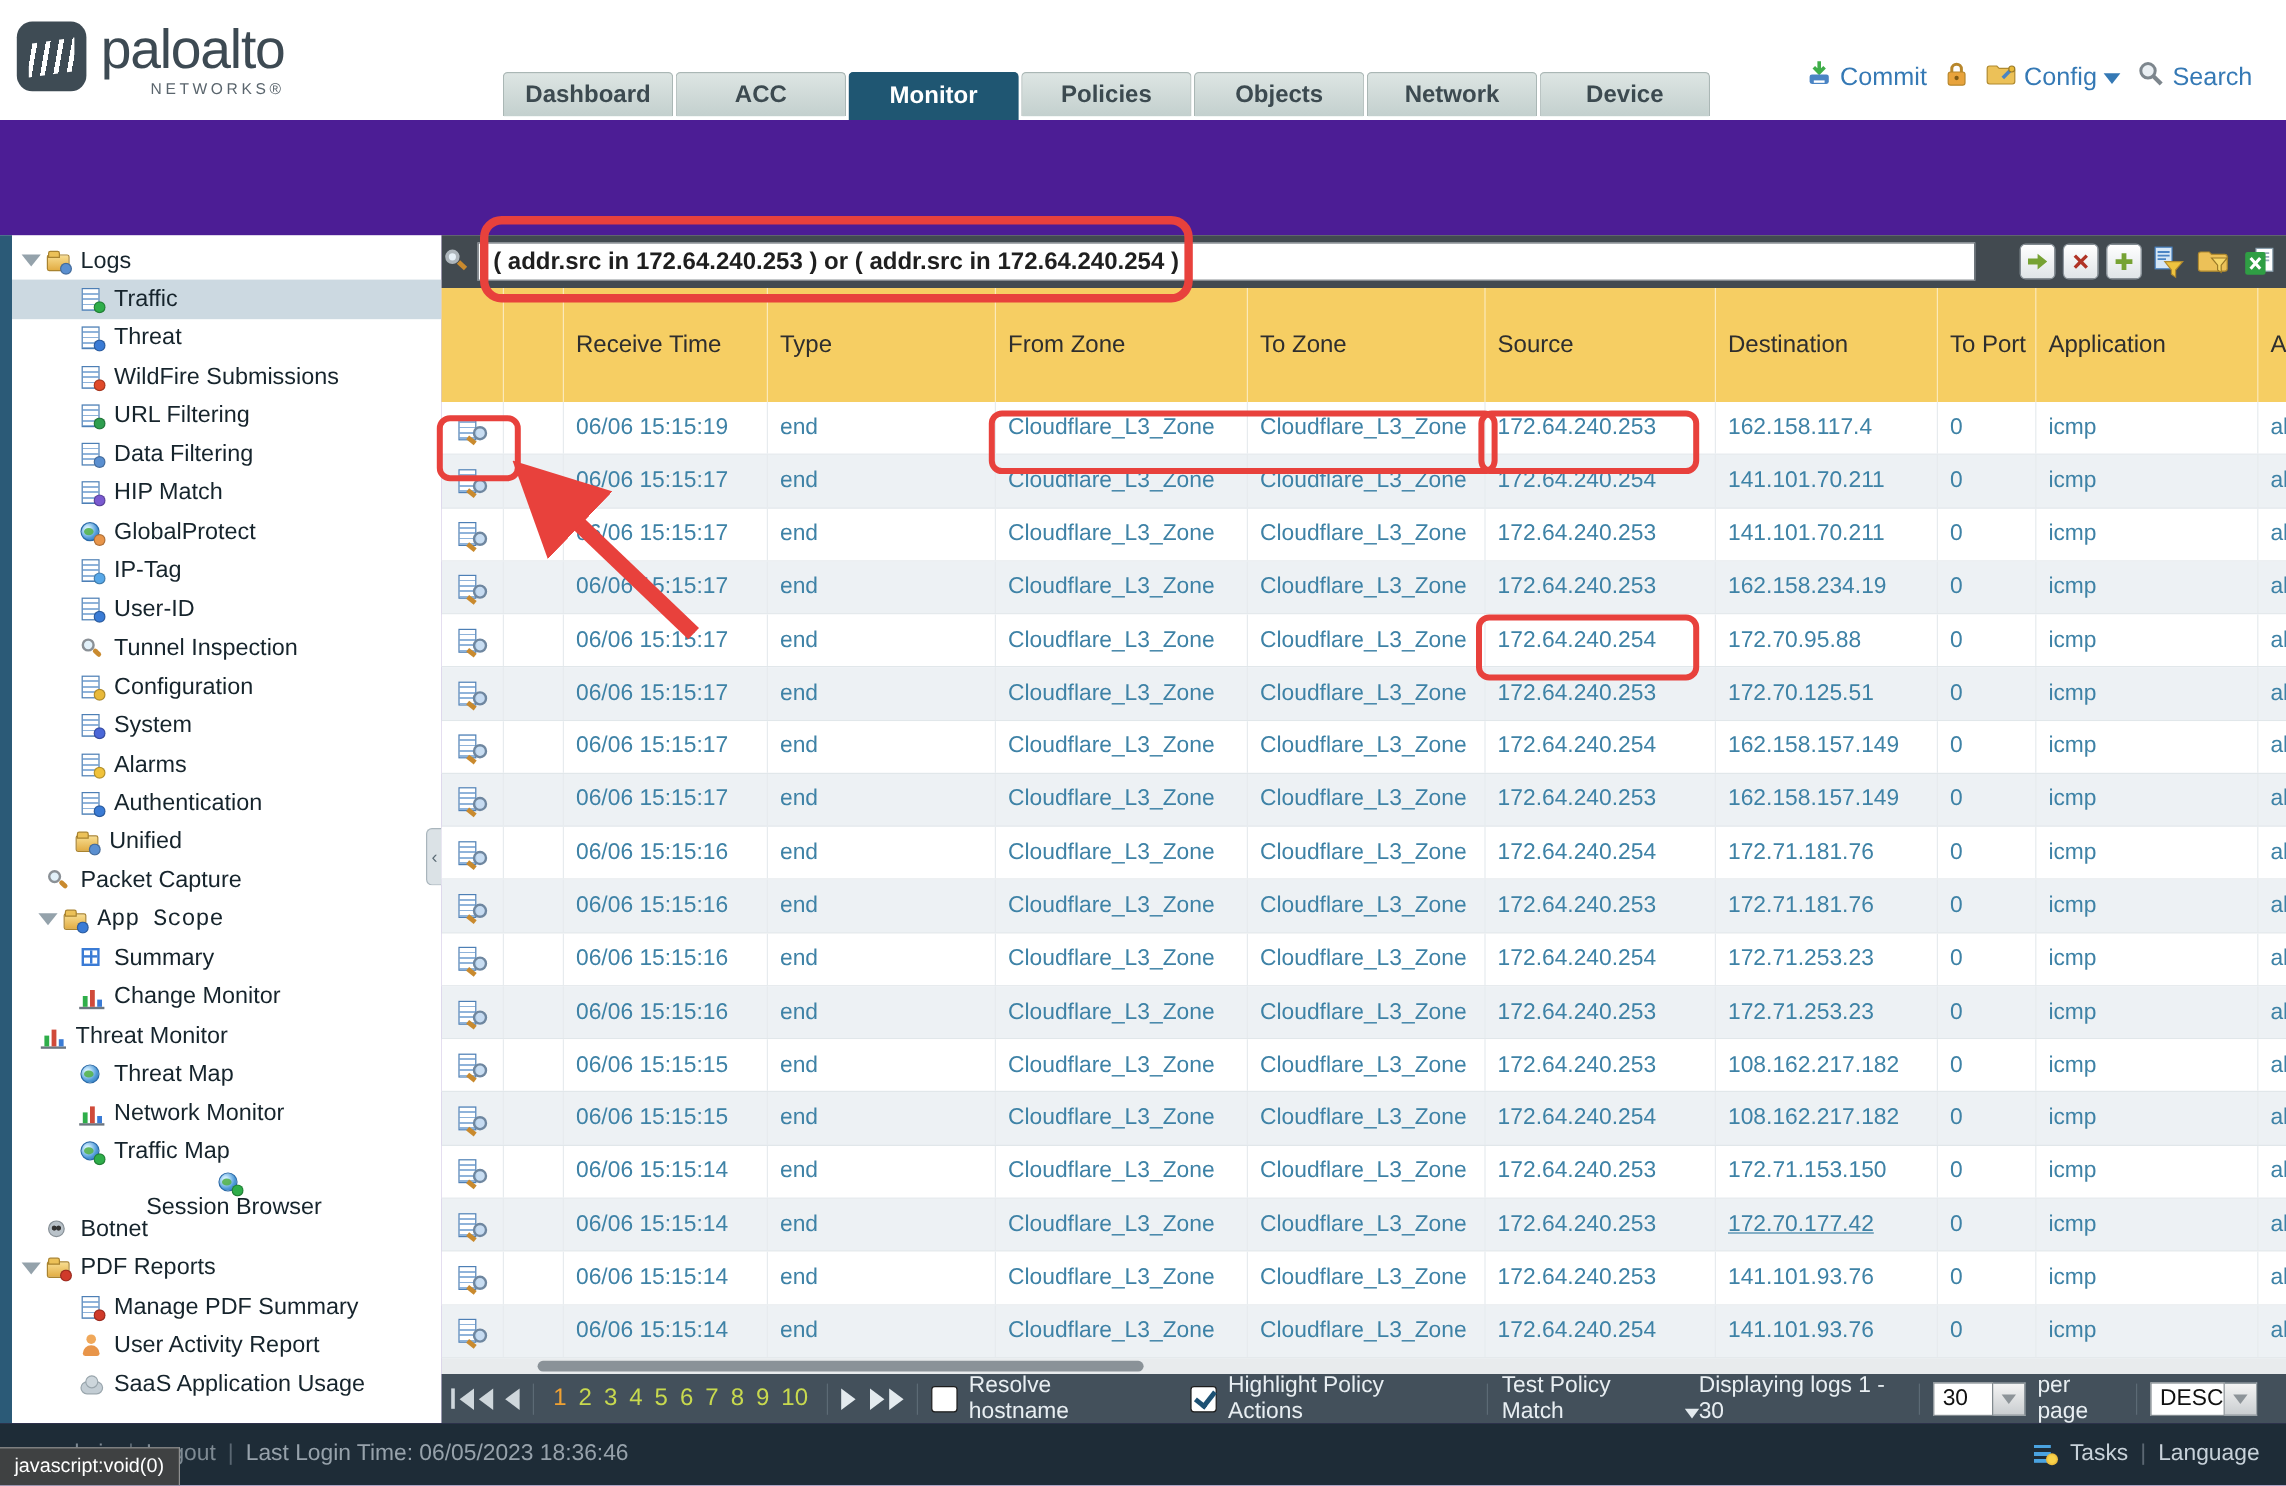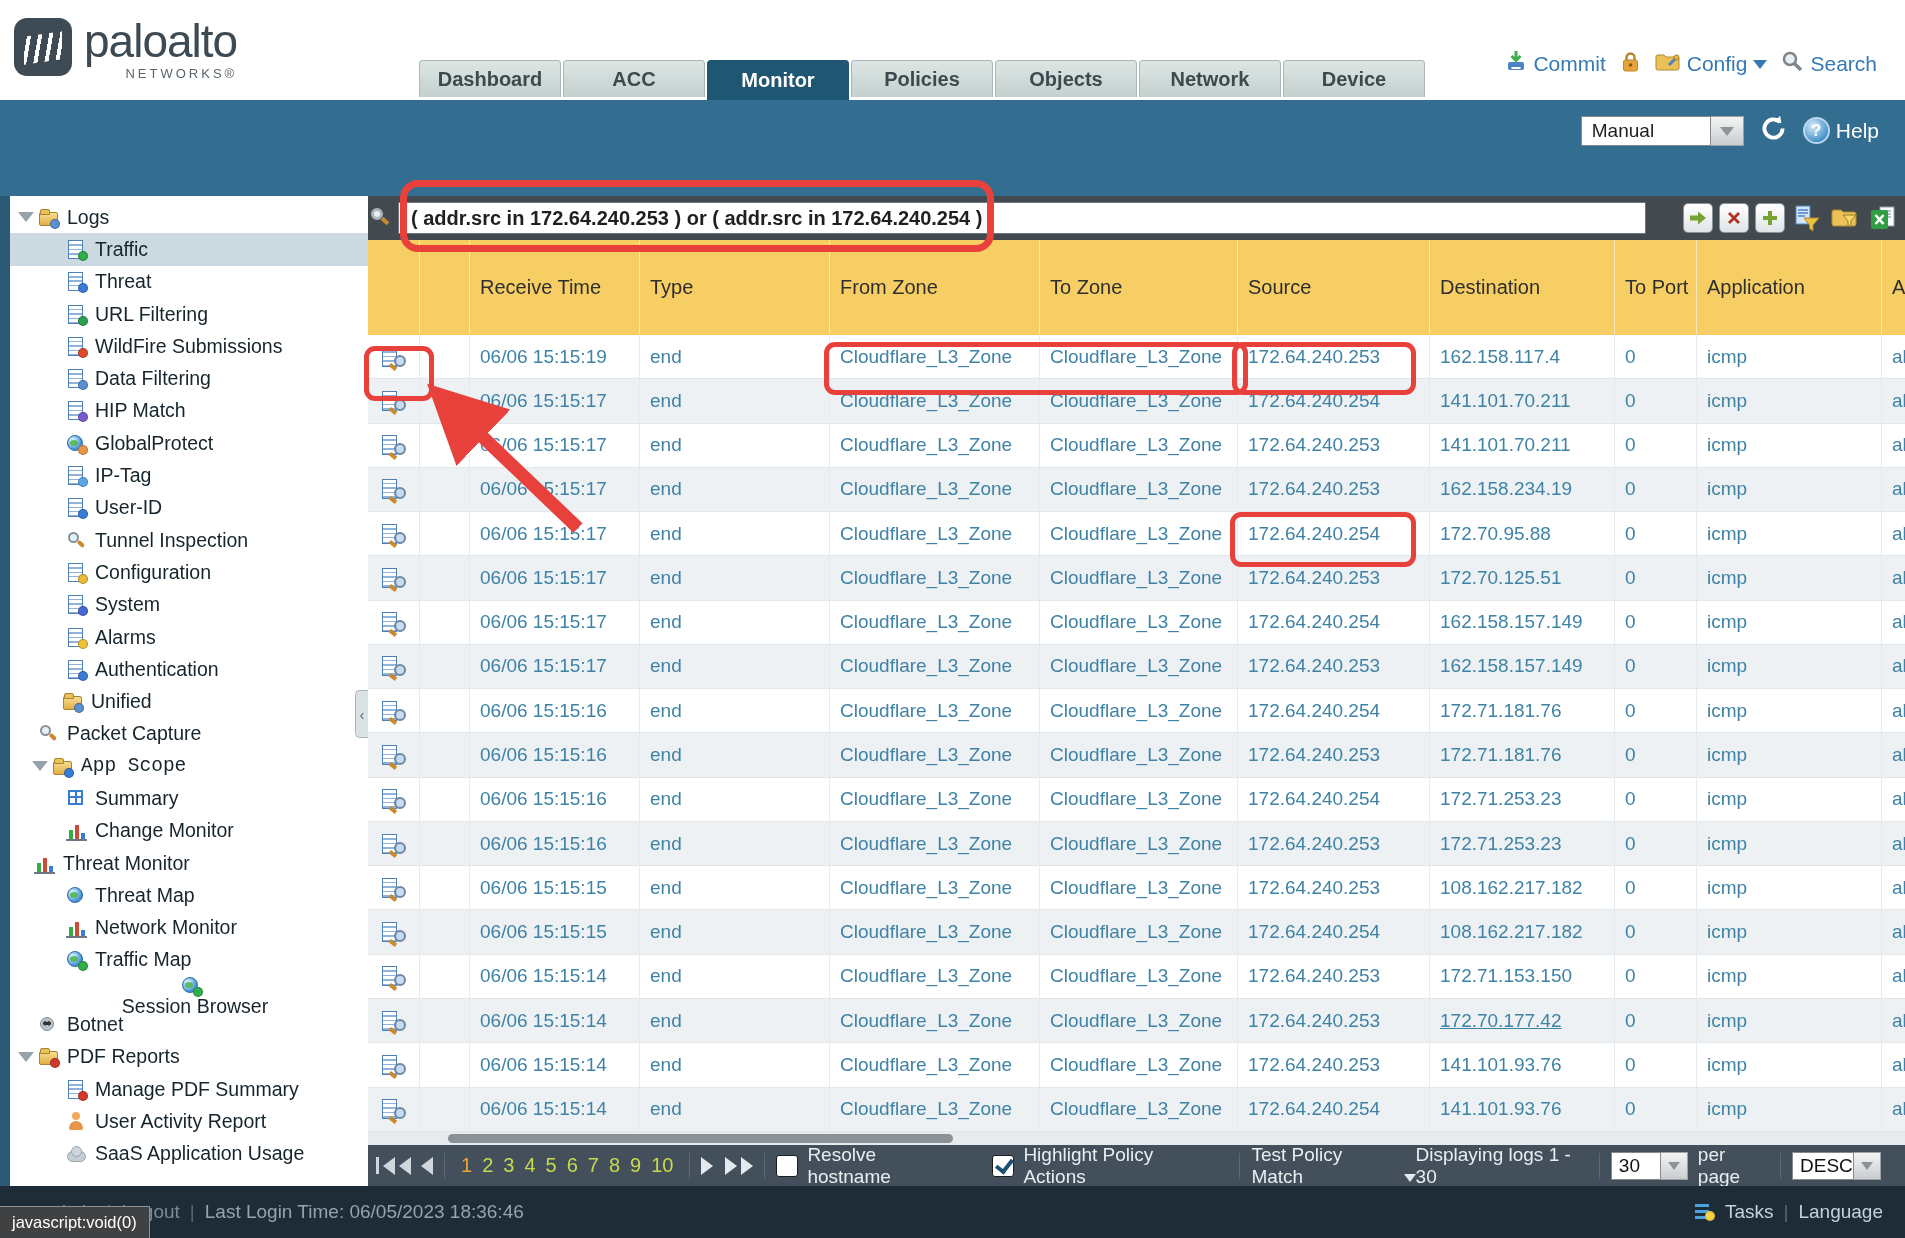--- a/index.html
+++ b/index.html
@@ -220,38 +220,20 @@
       <span class="util">
         <span><svg width="23" height="23" viewBox="0 0 23 23">
               <circle cx="9" cy="9" r="6" fill="#eaeff3" stroke="#7d868d" stroke-width="2.5"></circle>
               <path d="M13.5 13.5 L20 20" stroke="#7d868d" stroke-width="3.5"></path>
             </svg></span>
         <span>Search</span>
       </span>
     </div>
   </header>
 
-  <div class="band">
-    <div class="band-controls">
-      <span class="fake-select">
-        <span class="fs-box" style="width:130px">Manual</span>
-        <span class="fs-btn">
-            <span class="tri-down"></span>
-          </span>
-      </span>
-      <span><svg width="31" height="29" viewBox="0 0 24 24">
-            <path d="M19.5 12 a7.5 7.5 0 1 1 -2.2 -5.3" fill="none" stroke="#fff" stroke-width="3.2"></path>
-            <path d="M17.5 1.5 l1 6 -6 -1 z" fill="#fff"></path>
-          </svg></span>
-      <span class="help-wrap">
-        <span class="help-circle">?</span>
-        <span>Help</span>
-      </span>
-    </div>
-  </div>
 
   <aside class="sidebar">
     <div class="tree" id="tree">
         <div class="node" style="padding-left: 4px;">
           <span class="expander">
             <span class="tri-exp"></span>
           </span>
           <span class="icn folder hasbadge">
             <i class="badge" style="--bc: #5a8fd0;"></i>
           </span>
@@ -267,30 +249,30 @@
         <div class="node" style="padding-left: 32px;">
           <span class="expander"></span>
           <span class="icn doc hasbadge">
             <i class="badge" style="--bc: #3a7bd5;"></i>
           </span>
           <span class="lbl">Threat</span>
         </div>
         <div class="node" style="padding-left: 32px;">
           <span class="expander"></span>
           <span class="icn doc hasbadge">
+            <i class="badge" style="--bc: #e04a2a;"></i>
+          </span>
+          <span class="lbl">WildFire Submissions</span>
+        </div>
+        <div class="node" style="padding-left: 32px;">
+          <span class="expander"></span>
+          <span class="icn doc hasbadge">
             <i class="badge" style="--bc: #2e9e4f;"></i>
           </span>
           <span class="lbl">URL Filtering</span>
-        </div>
-        <div class="node" style="padding-left: 32px;">
-          <span class="expander"></span>
-          <span class="icn doc hasbadge">
-            <i class="badge" style="--bc: #e04a2a;"></i>
-          </span>
-          <span class="lbl">WildFire Submissions</span>
         </div>
         <div class="node" style="padding-left: 32px;">
           <span class="expander"></span>
           <span class="icn doc hasbadge">
             <i class="badge" style="--bc: #5a8fd0;"></i>
           </span>
           <span class="lbl">Data Filtering</span>
         </div>
         <div class="node" style="padding-left: 32px;">
           <span class="expander"></span>

